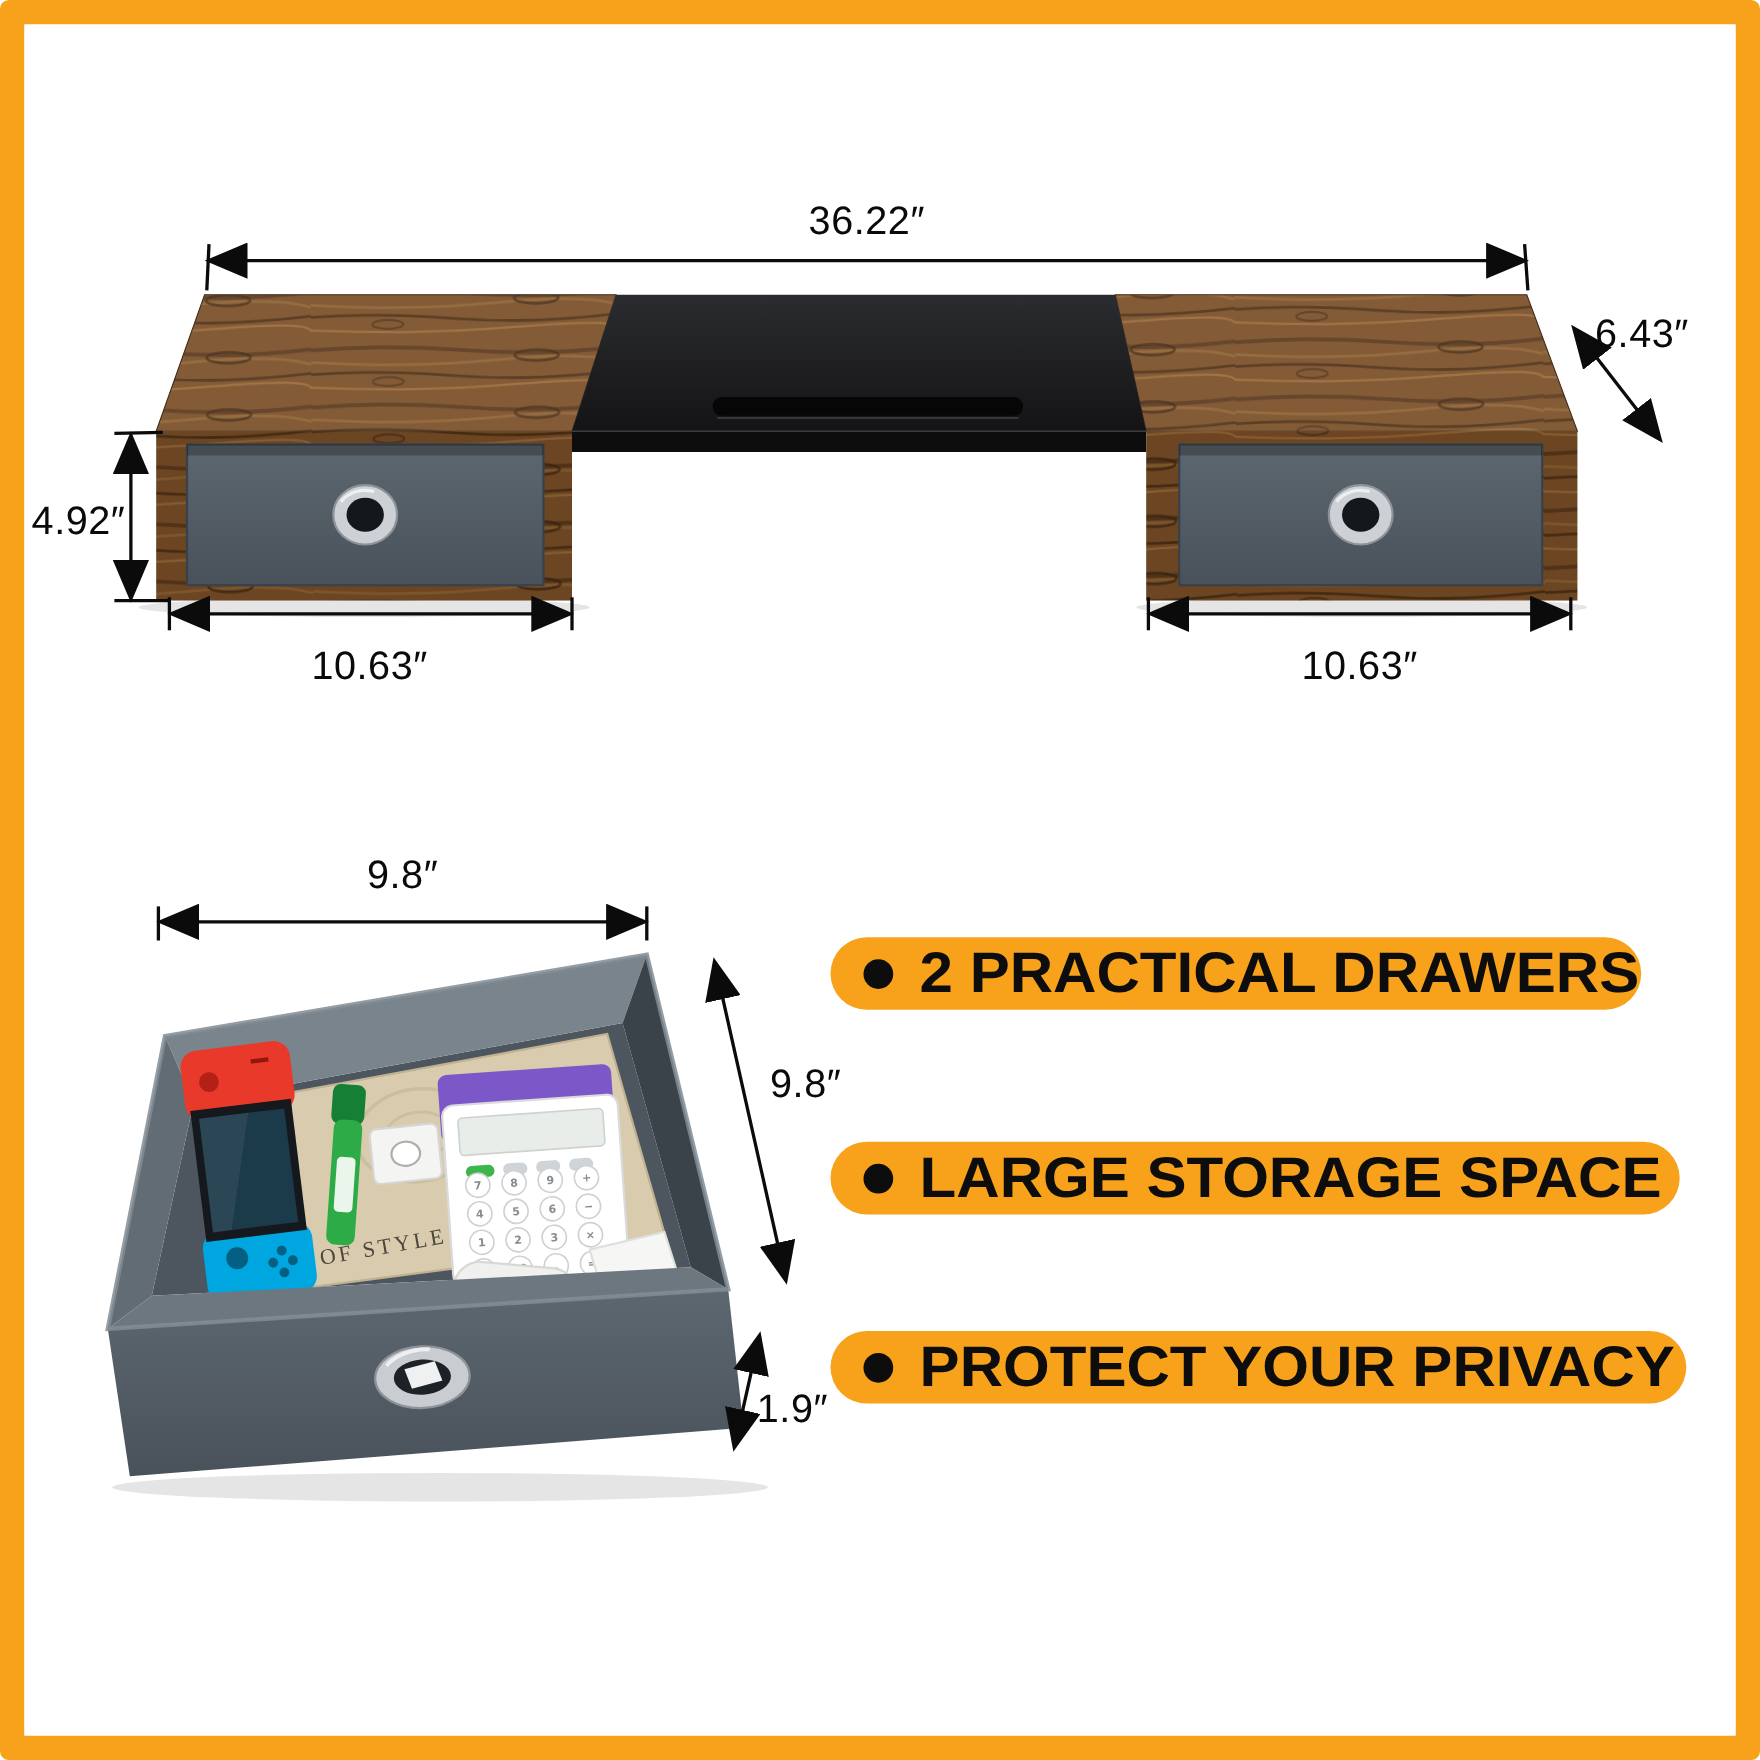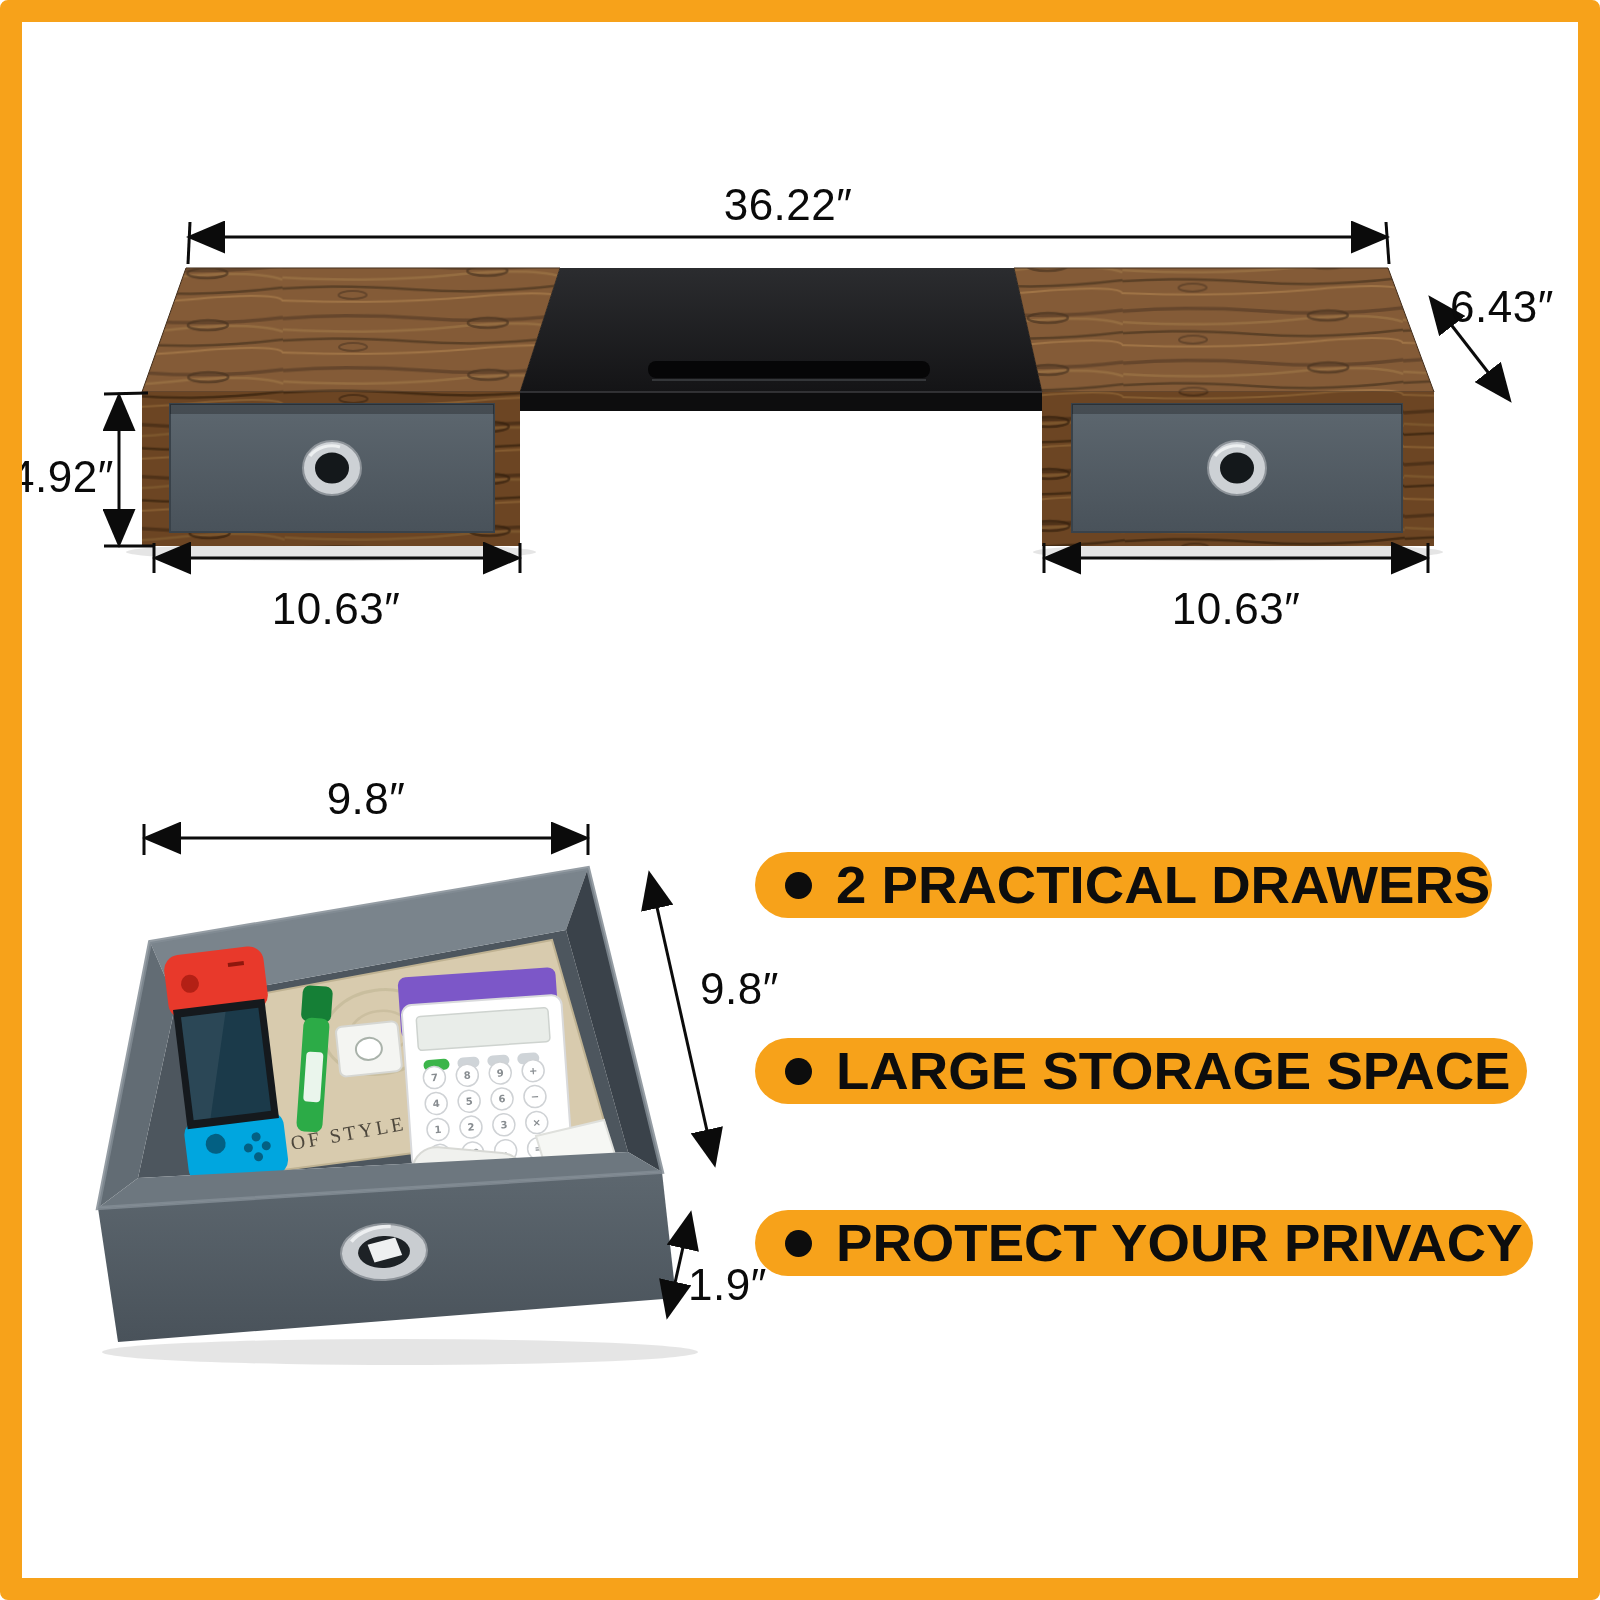--- a/index.html
+++ b/index.html
@@ -1,19 +1,19 @@
 <!DOCTYPE html>
 <html style="--accent: #F7A21A;"><head>
 <meta charset="utf-8">
 <style>
   html,body{margin:0;padding:0;background:#ffffff}
   .canvas{position:relative;width:1600px;height:1600px;background:#ffffff;overflow:hidden;
           font-family:"Liberation Sans",sans-serif}
   .art{position:absolute;left:0;top:0}
-  .dim{position:absolute;font-size:44px;font-weight:400;color:#0a0a0a;white-space:nowrap;letter-spacing:.5px}
+  .dim{position:absolute;font-size:36px;font-weight:400;color:#0a0a0a;white-space:nowrap;letter-spacing:.5px}
   .badge{position:absolute;height:66px;background:var(--accent,#F7A21A);border-radius:33px;
          display:flex;align-items:center;gap:24px;padding:4px 30px;box-sizing:border-box}
   .dot{width:27px;height:27px;border-radius:50%;background:#0d0d0d;flex:0 0 auto}
   .txt{font-weight:700;font-size:52px;color:#0d0d0d;white-space:nowrap;transform:scaleX(1.05);transform-origin:left center}
   .frame{position:absolute;inset:0;border:22px solid var(--accent,#F7A21A);border-radius:8px;pointer-events:none}
   .book-title{font-family:"Liberation Serif",serif;font-size:20px;letter-spacing:3px;fill:#4d473c}
   .calc-key{fill:#ffffff;stroke:#cfd2d5;stroke-width:1.5}
   .calc-key-label{font-family:"DejaVu Sans",sans-serif;font-size:10px;font-weight:600;fill:#878c90;text-anchor:middle}
 </style>
 </head>
@@ -215,21 +215,21 @@
     <line x1="144" y1="824" x2="144" y2="855"></line>
     <line x1="588" y1="824" x2="588" y2="855"></line>
 
     <line x1="650" y1="876" x2="714" y2="1162" marker-start="url(#ah)" marker-end="url(#ah)"></line>
     <line x1="690" y1="1216" x2="668" y2="1314" marker-start="url(#ah)" marker-end="url(#ah)"></line>
   </g>
 </svg>
 
 <div class="dim" style="left:688px;top:180px;width:200px;text-align:center">36.22″</div>
 <div class="dim" style="left:1450px;top:282px">6.43″</div>
-<div class="dim" style="left:10px;top:452px;width:104px;text-align:left">4.92″</div>
+<div class="dim" style="left:10px;top:452px;width:104px;text-align:right">4.92″</div>
 <div class="dim" style="left:236px;top:584px;width:200px;text-align:center">10.63″</div>
 <div class="dim" style="left:1136px;top:584px;width:200px;text-align:center">10.63″</div>
 <div class="dim" style="left:266px;top:774px;width:200px;text-align:center">9.8″</div>
 <div class="dim" style="left:700px;top:964px">9.8″</div>
 <div class="dim" style="left:688px;top:1260px">1.9″</div>
 
 <div class="badge" style="left:755px;top:852px;width:737px">
   <span class="dot"></span>
   <span class="txt">2 PRACTICAL DRAWERS</span>
 </div>

